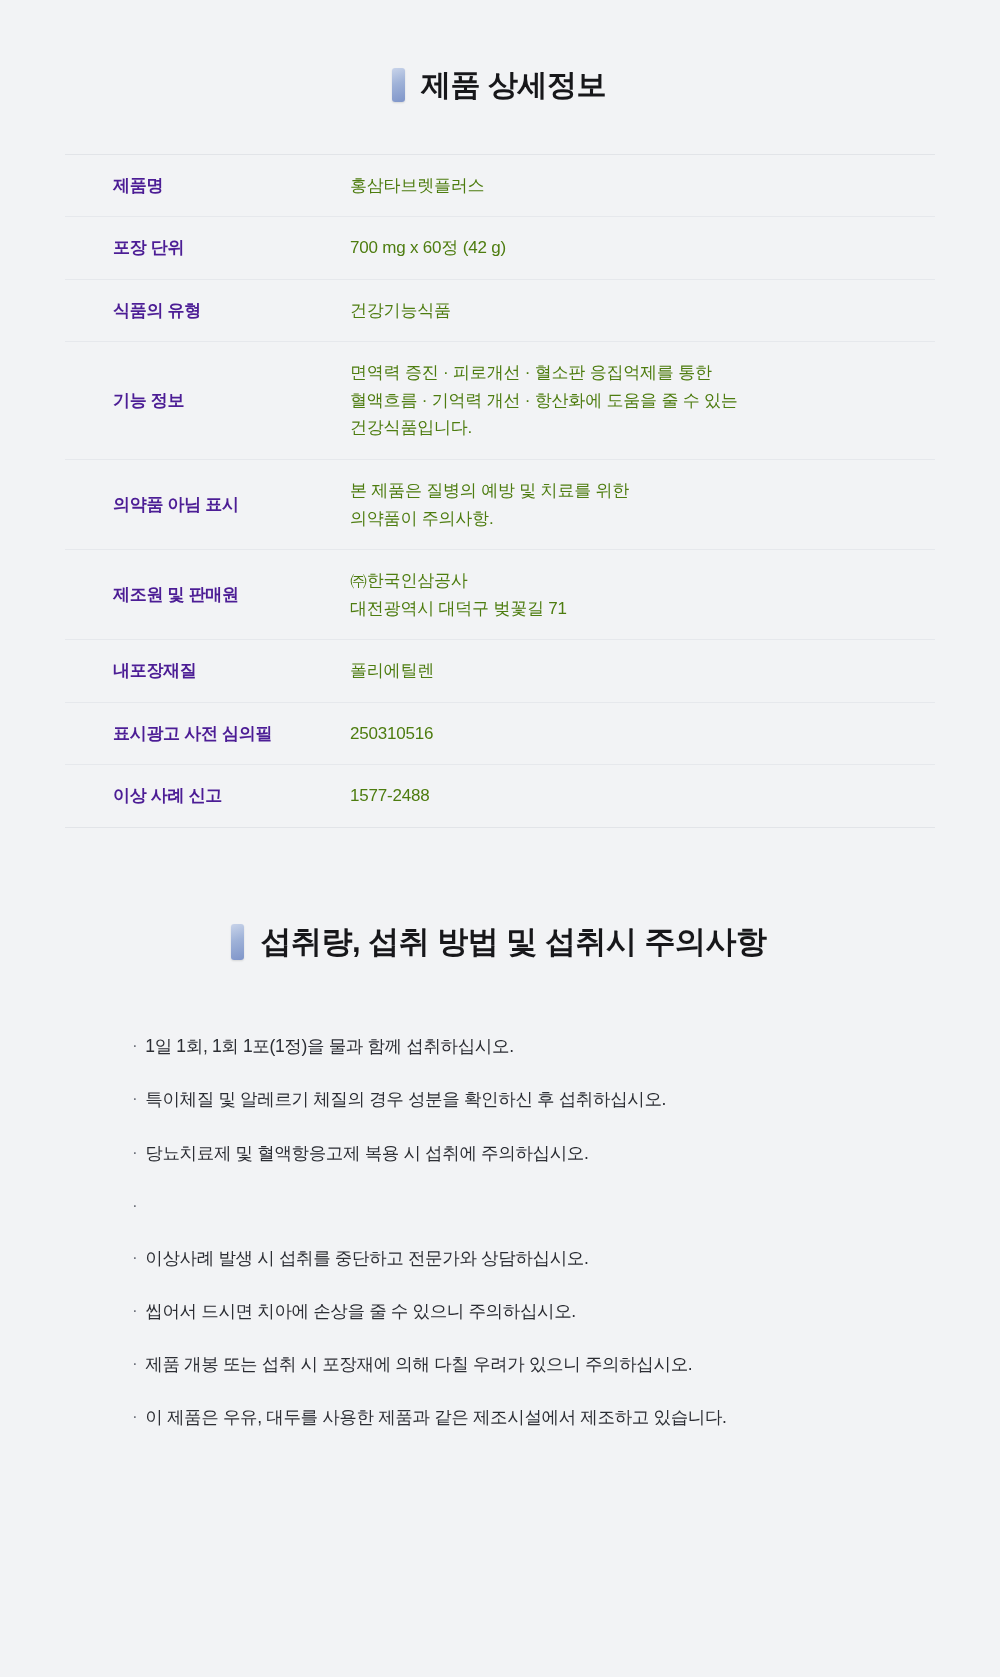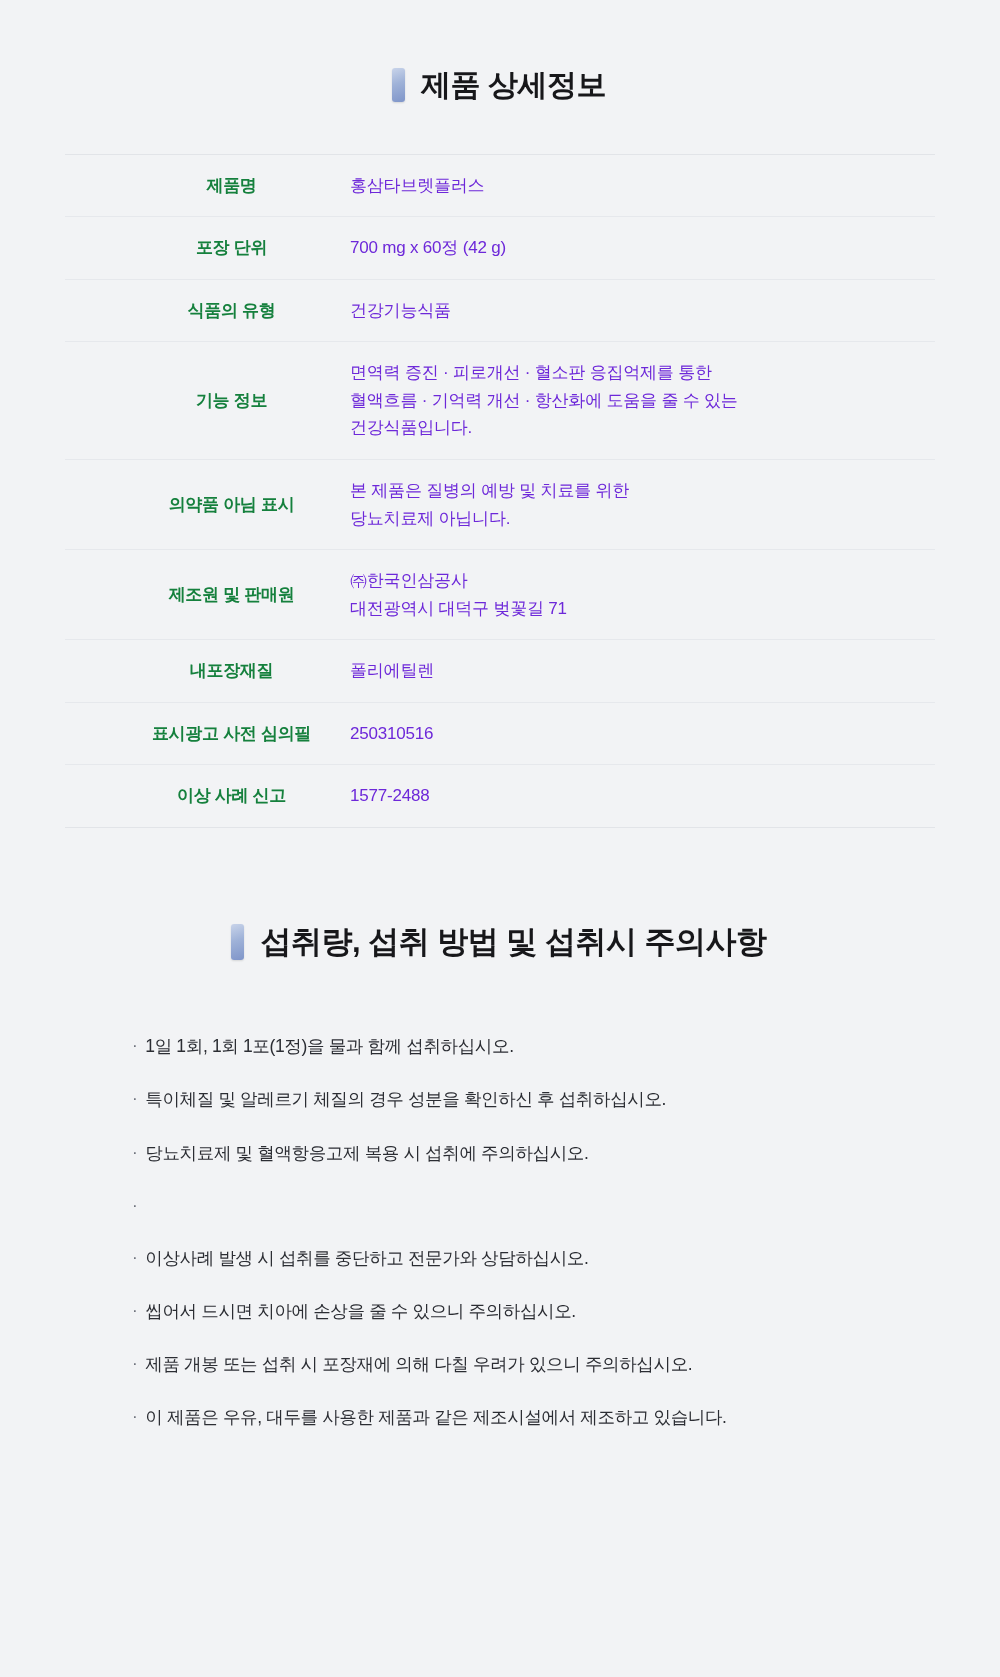--- a/index.html
+++ b/index.html
@@ -64,26 +64,25 @@
   .spec-table td {
     padding: 17px 0;
     vertical-align: middle;
     font-size: 17px;
     line-height: 1.62;
   }
   .spec-table td.label {
     width: 285px;
     padding-left: 48px;
     font-weight: 700;
-    color: #15803d;
+    color: #4c1d95;
     letter-spacing: -0.3px;
-    text-align: center;
   }
   .spec-table td.value {
-    color: #6d28d9;
+    color: #4d7c0f;
     letter-spacing: -0.2px;
     padding-right: 20px;
     white-space: pre-line;
   }
 
   
   .intake {
     margin-top: 58px;
     padding-bottom: 40px;
   }
@@ -136,21 +135,21 @@
         </tr>
         <tr>
           <td class="label">기능 정보</td>
           <td class="value">면역력 증진 · 피로개선 · 혈소판 응집억제를 통한
 혈액흐름 · 기억력 개선 · 항산화에 도움을 줄 수 있는
 건강식품입니다.</td>
         </tr>
         <tr>
           <td class="label">의약품 아님 표시</td>
           <td class="value">본 제품은 질병의 예방 및 치료를 위한
-당뇨치료제 아닙니다.</td>
+의약품이 주의사항.</td>
         </tr>
         <tr>
           <td class="label">제조원 및 판매원</td>
           <td class="value">㈜한국인삼공사
 대전광역시 대덕구 벚꽃길 71</td>
         </tr>
         <tr>
           <td class="label">내포장재질</td>
           <td class="value">폴리에틸렌</td>
         </tr>

